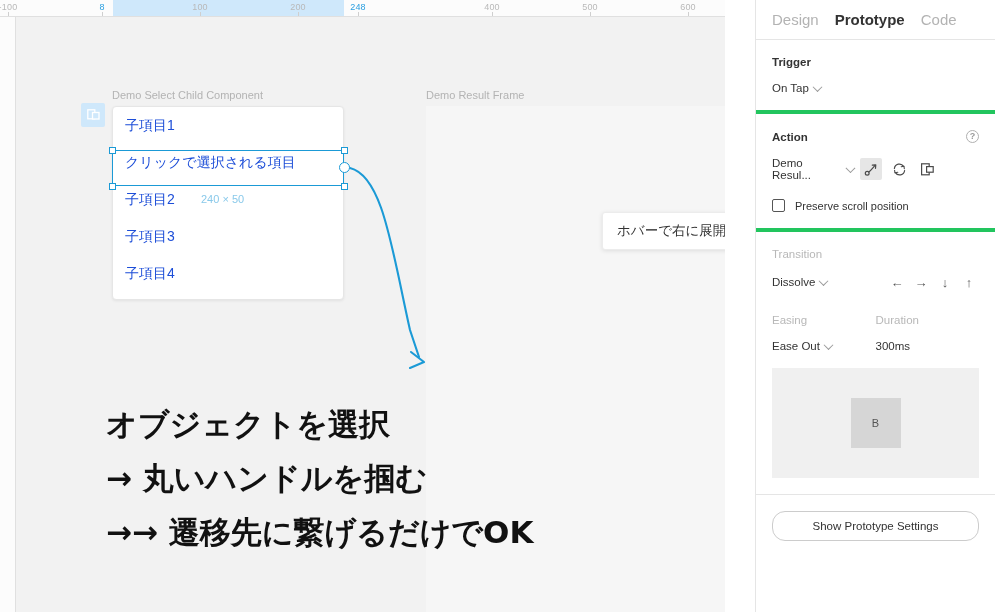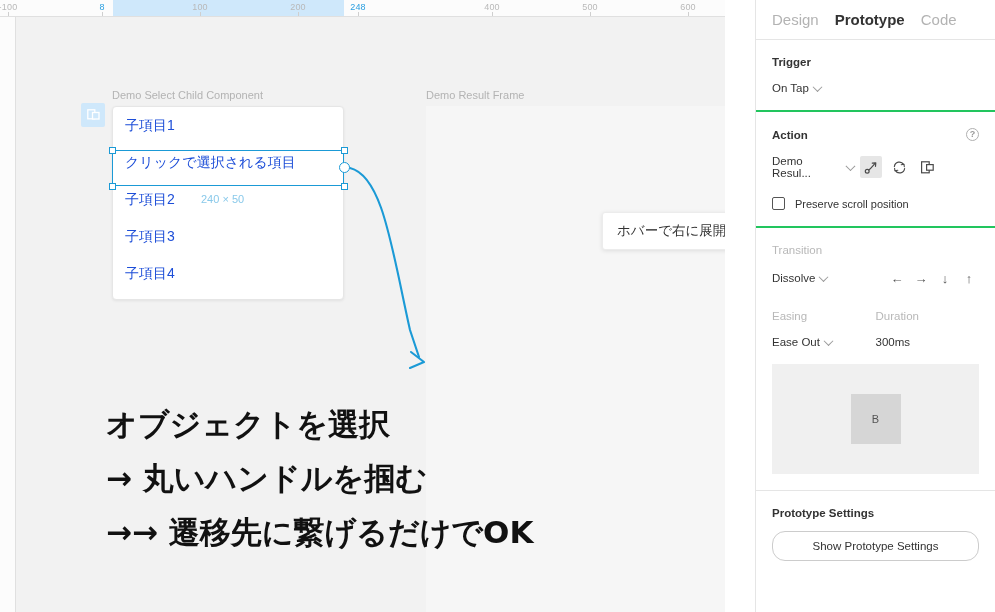--- a/index.html
+++ b/index.html
@@ -195,21 +195,21 @@
   }
   .panel-tab {
     font-size: 15px;
     color: #b3b3b3;
     cursor: default;
   }
   .panel-tab.active { color: #333333; font-weight: bold; text-align: center; }
 
   .panel-section {
     padding: 16px;
-    border-bottom: 2px solid #22c55e;
+    border-bottom: 4px solid #22c55e;
   }
   .panel-section.nb { border-bottom: none; }
   .sec-head {
     display: flex;
     align-items: center;
     justify-content: space-between;
     font-size: 11.5px;
     font-weight: bold;
     color: #333333;
     margin-bottom: 14px;
@@ -486,19 +486,16 @@
       </div>
     </div>
 
     <div class="preview-box">
       <div class="preview-inner">B</div>
     </div>
 
     <div style="border-top:1px solid #e5e5e5;"></div>
 
     <div class="panel-section nb">
-      <div class="sec-head" style="margin-bottom:12px;">
-        <span>Prototype Settings</span>
-      </div>
       <div class="ghost-btn">Show Prototype Settings</div>
     </div>
   </div>
 </div>
 
 </body></html>

